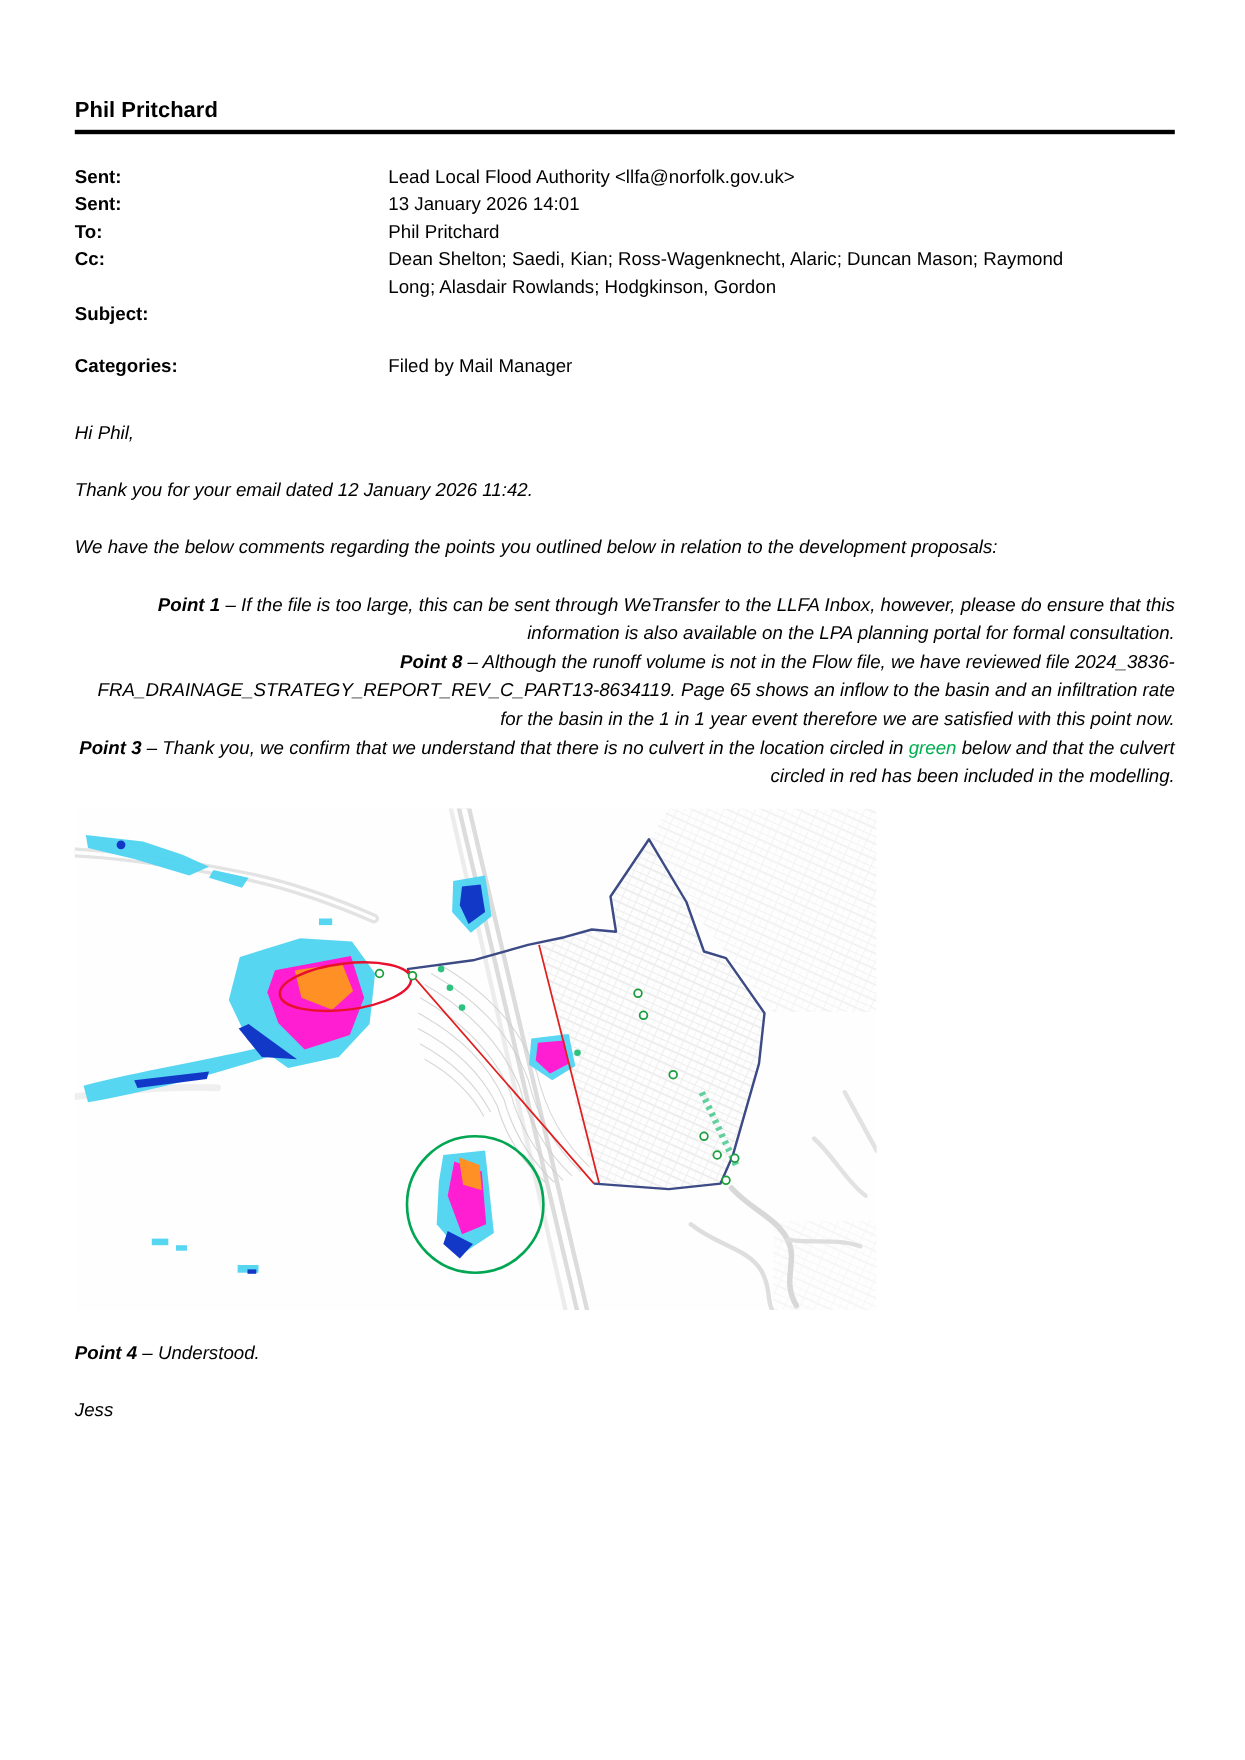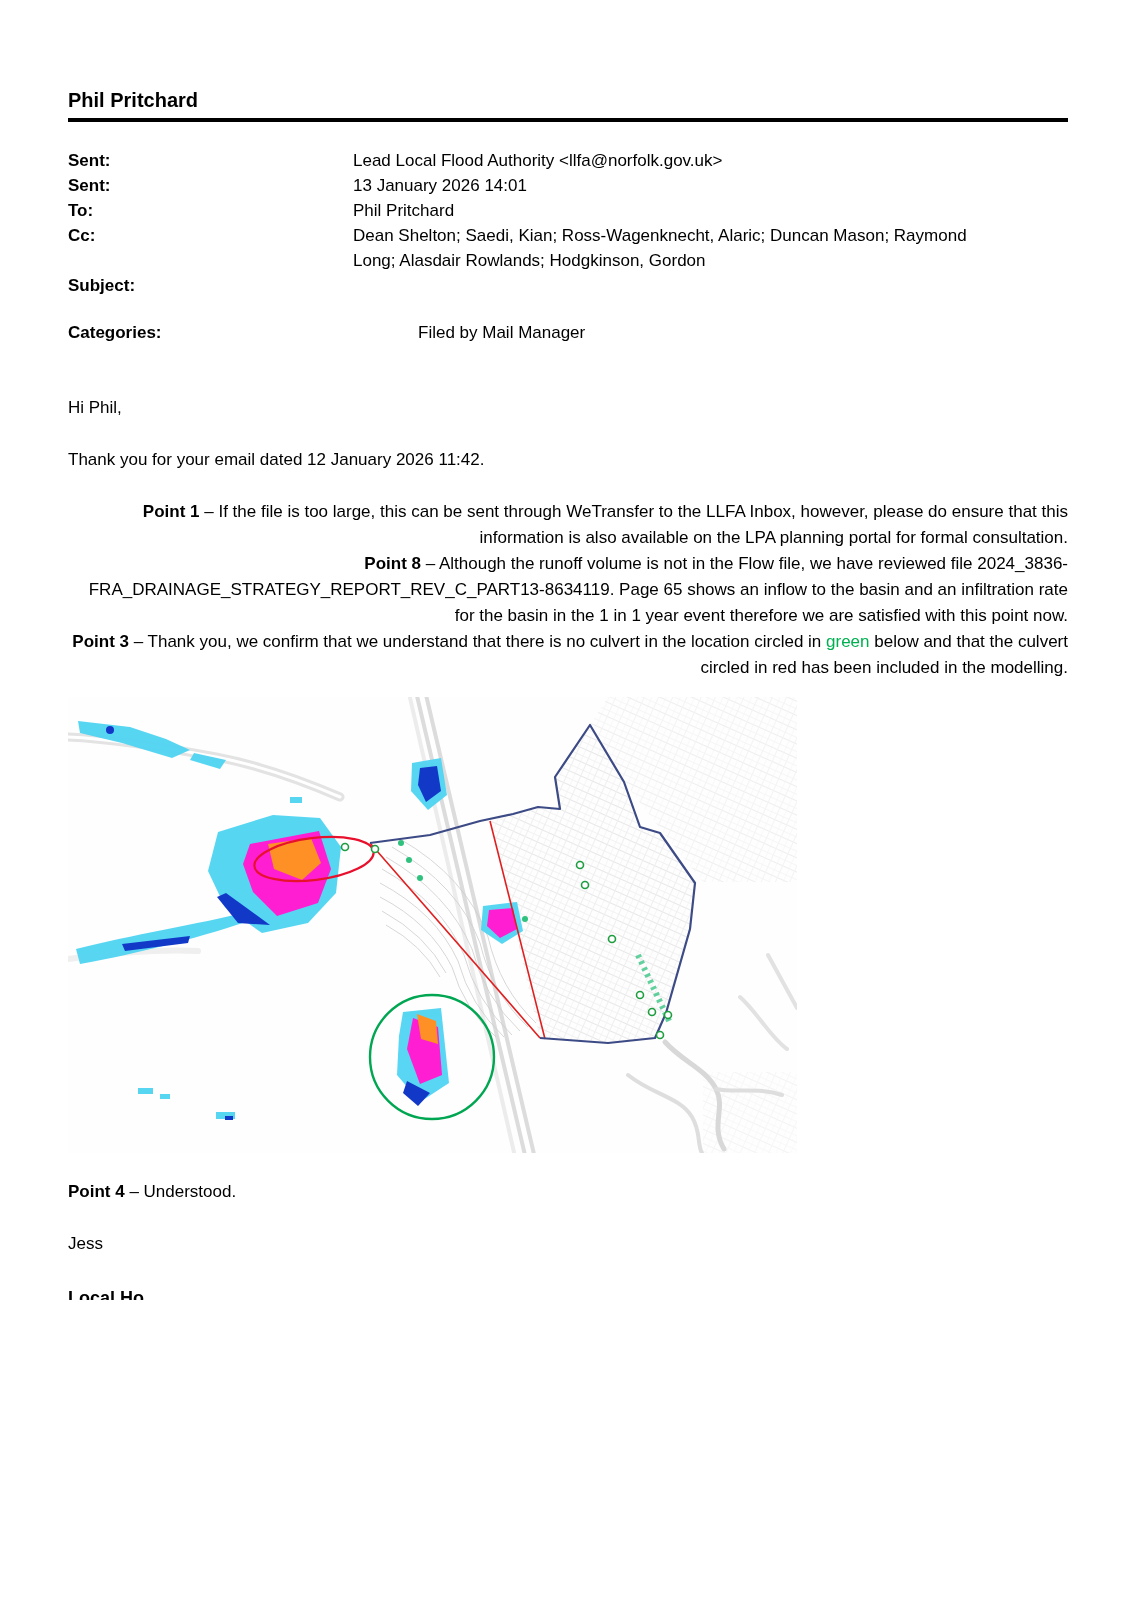--- a/index.html
+++ b/index.html
@@ -25,28 +25,29 @@
     background: #000000;
     margin-top: 6px;
     width: 100%;
   }
   .meta {
     margin-top: 26px;
     font-size: 17px;
     line-height: 25px;
   }
   .meta-row { display: flex; }
-  .meta-row.spaced { margin-top: 22px; justify-content: space-between; }
+  .meta-row.spaced { margin-top: 22px; }
   .meta-label { width: 285px; flex-shrink: 0; font-weight: 700; }
   .meta-value { width: 650px; }
   .body-text {
-    margin-top: 50px;
+    margin-top: 36px;
     font-size: 17px;
     line-height: 26px;
     max-width: 1000px;
+    font-style: italic;
   }
   .para { margin: 0 0 26px 0; }
   .points { margin: 0 0 0 0; }
   .pt { margin: 0; text-align: right; }
   .pt b { font-weight: 700; }
   .text-green { color: #00b050; }
   .map-figure {
     margin: 16px 0 26px 0;
     width: 729px;
     height: 456px;
@@ -97,20 +98,21 @@
     </div>
     <div class="meta-row spaced">
       <div class="meta-label">Categories:</div>
       <div class="meta-value">Filed by Mail Manager</div>
     </div>
   </div>
 
   <div class="body-text">
     <p class="para">Hi Phil,</p>
     <p class="para">Thank you for your email dated 12 January 2026 11:42.</p>
+    <p class="para">We have the below comments regarding the points you outlined below in relation to the development proposals:</p>
 
     <div class="points">
       <p class="pt"><b>Point 1</b><span> – If the file is too large, this can be sent through WeTransfer to the LLFA Inbox, however, please do ensure that this information is also available on the LPA planning portal for formal consultation.</span></p>
       <p class="pt"><b>Point 8</b><span> – Although the runoff volume is not in the Flow file, we have reviewed file 2024_3836-FRA_DRAINAGE_STRATEGY_REPORT_REV_C_PART13-8634119. Page 65 shows an inflow to the basin and an infiltration rate for the basin in the 1 in 1 year event therefore we are satisfied with this point now.</span></p>
       <p class="pt"><b>Point 3</b><span> – Thank you, we confirm that we understand that there is no culvert in the location circled in </span><span class="text-green">green</span><span> below and that the culvert circled in red has been included in the modelling.</span></p>
     </div>
 
     <svg class="map-figure" viewBox="0 0 729 456" width="729" height="456" role="img">
       <defs>
         <pattern id="streets" width="13" height="13" patternUnits="userSpaceOnUse" patternTransform="rotate(24)">

